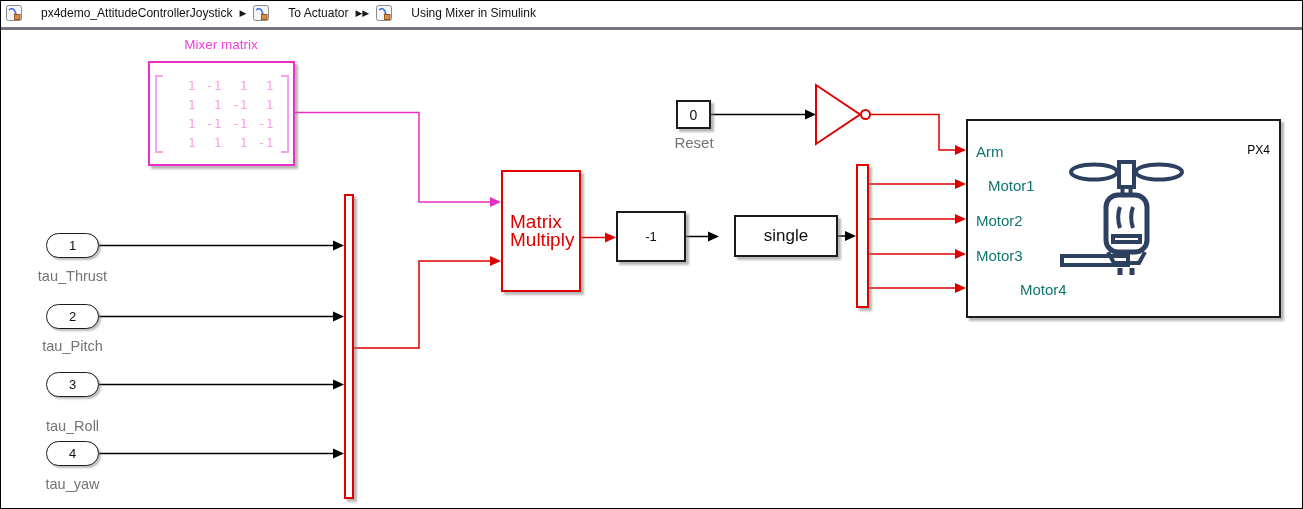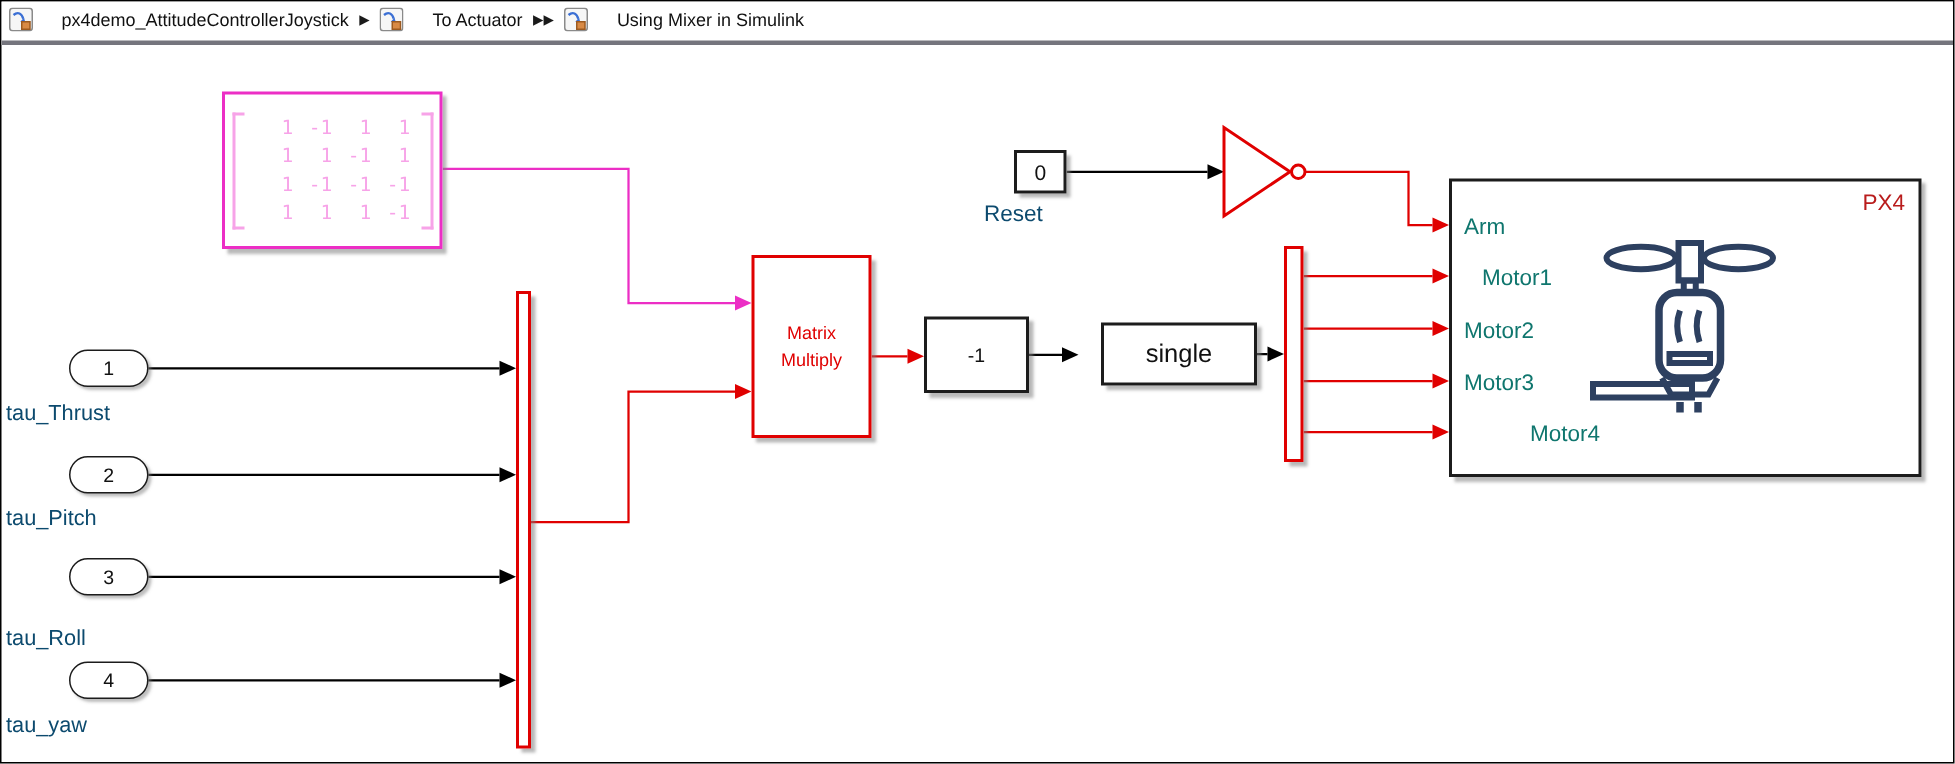--- a/index.html
+++ b/index.html
@@ -22,37 +22,37 @@
   
   .block {
     position:absolute; background:#fff; border:2px solid #1c1c1c;
     box-shadow:3px 3px 2px rgba(125,125,125,0.55);
     display:flex; align-items:center; justify-content:center;
     color:#111;
   }
   .red-b { border-color:#e00000; color:#e00000; }
   .mag-b { border-color:#ec2ec5; }
   .pill { border-radius:13px; border-width:1.5px; font-size:13px; box-shadow:2px 2px 2px rgba(125,125,125,0.5); }
-  .blklabel { position:absolute; font-size:14.5px; color:#0c4a6e; }
-  .mm-label { font-size:12px; line-height:18px; text-align:center; width:62px; }
+  .blklabel { position:absolute; text-align:center; font-size:14.5px; color:#737373; }
+  .mm-label { font-size:19px; line-height:18px; width:62px; }
   
   .mixer-title { position:absolute; left:120px; top:36px; width:200px; text-align:center;
                  font-size:13.5px; color:#f23fd9; }
   .matrix-wrap { display:flex; align-items:stretch; color:#f7a3e8; }
   .bracket { width:8px; border:2px solid #f7a3e8; }
   .bracket.l { border-right:none; margin-right:5px; }
   .bracket.r { border-left:none; margin-left:5px; }
   .matrix-grid {
     display:grid; grid-template-columns:repeat(4,26px); row-gap:4px;
     font-family:"DejaVu Sans Mono", monospace; font-size:13px;
     padding:3px 2px; align-content:center;
   }
   .matrix-grid span { text-align:right; }
   
-  .px4-badge { position:absolute; top:6px; right:9px; font-size:15px; color:#b91c1c; }
+  .px4-badge { position:absolute; top:22px; right:9px; font-size:12px; color:#000000; }
   .px4-port { position:absolute; left:8px; height:20px; line-height:20px; font-size:15px; color:#0f766e; }
   .wires { position:absolute; left:0; top:0; }
 </style>
 </head>
 <body>
 
 <div class="screen">
 
   <div class="toolbar">
     <div class="crumb">
@@ -125,20 +125,21 @@
     <line x1="710" y1="113.5" x2="804" y2="113.5" stroke="#000" stroke-width="1.5"></line>
     <polygon points="815,113.5 804,108.5 804,118.5" fill="#000"></polygon>
 
     <polygon points="815,84 815,143 859,113.5" fill="#fff" stroke="#e00000" stroke-width="2"></polygon>
     <circle cx="864.5" cy="113.5" r="4.5" fill="#fff" stroke="#e00000" stroke-width="2"></circle>
 
     <polyline points="869,113.5 938,113.5 938,149 954,149" fill="none" stroke="#e00000" stroke-width="1.5"></polyline>
     <polygon points="965,149 954,144 954,154" fill="#e00000"></polygon>
   </svg>
 
+  <div class="mixer-title">Mixer matrix</div>
   <div class="block mag-b" style="left:147px; top:60px; width:147px; height:105px;">
     <div class="matrix-wrap">
       <div class="bracket l"></div>
       <div class="matrix-grid">
         <span>1</span>
           <span>-1</span>
           <span>1</span>
           <span>1</span>
         <span>1</span>
           <span>1</span>

